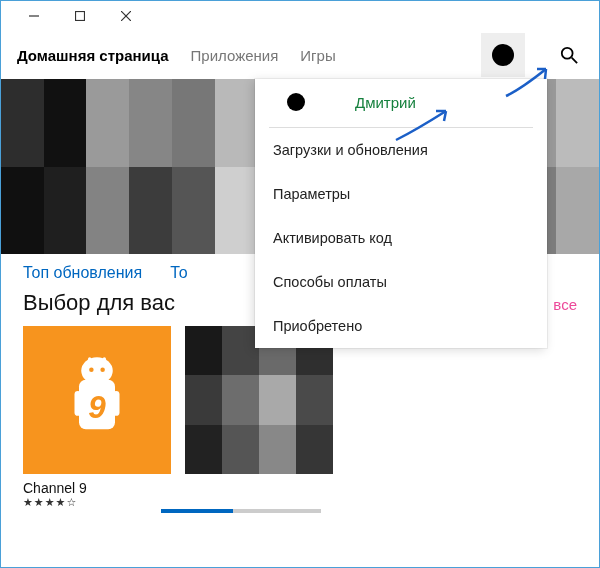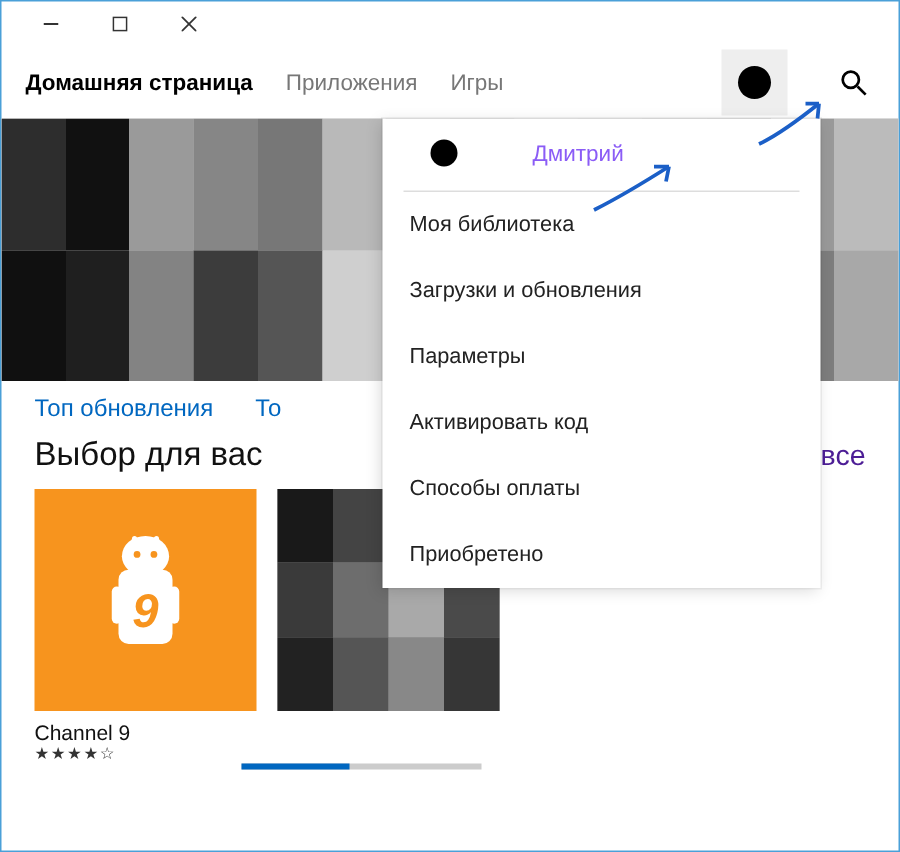--- a/index.html
+++ b/index.html
@@ -17,37 +17,37 @@
   .avatar-dot { width:22px; height:22px; background:#000; border-radius:50%; }
   .search-btn { width: 44px; height:44px; display:flex; align-items:center; justify-content:center;}
   .search-btn svg { width:18px; height:18px; stroke:#000; stroke-width:2; fill:none;}
   .hero { height: 175px; background:#ccc; position:relative; overflow:hidden;}
   .hero-row{display:flex; width:100%; height:50%;}
   .px{flex:1;}
   .section-tabs { display:flex; gap:28px; padding:10px 22px 8px; font-size:16px;}
   .section-tab { color:#0067c0; }
   .section-row { display:flex; align-items:baseline; padding:0 22px 10px;}
   .section-title { font-size:22px; font-weight:400; color:#111; flex:1;}
-  .see-all { color:#4c1d95; font-size:19px;}
+  .see-all { color:#ec4899; font-size:15px;}
   .cards { display:flex; gap:14px; padding:0 22px;}
   .card { width:148px; }
   .card-img { width:148px; height:148px; background:#f7941e; position:relative; display:flex; align-items:center; justify-content:center;}
   .card-img svg{width:70px;height:90px;}
   .card2 {width:148px; height:148px; background:#888; display:flex; flex-wrap:wrap;}
   .card2 div{flex:0 0 25%; height:33.33%;}
   .card-title { font-size:14px; margin-top:6px; color:#111;}
   .card-rating { font-size:11px; letter-spacing:1px; color:#333;}
   .card-price { font-size:12px; color:#666;}
   .prog-bar{position:absolute; bottom:-4px; left:160px; width:160px; height:4px; background:#ccc;}
   .prog-in{width:45%; height:100%; background:#0067c0;}
   
   .dropdown { position:absolute; top:78px; right:52px; width:292px; background:#fff; box-shadow: -2px 2px 10px rgba(0,0,0,.15), 0 0 0 1px rgba(0,0,0,.05); z-index:10;}
   .dd-user { display:flex; align-items:center; gap:24px; padding:14px 18px 16px; border-bottom:1px solid #ddd; margin:0 14px;}
   .dd-user .avatar-dot{width:18px; height:18px;}
-  .dd-username { font-size:15px; color:#8b5cf6; margin-left:26px;}
+  .dd-username { font-size:15px; color:#15803d; margin-left:26px;}
   .dd-item { padding:14px 18px; font-size:14.5px; color:#222; white-space:nowrap;}
   
   .arrow { position:absolute; z-index:20; stroke:#1b5fc7; fill:#1b5fc7;}
 </style>
 </head>
 <body>
 
 <div class="titlebar">
   <div class="winctrls">
     <div class="winbtn">
@@ -171,21 +171,20 @@
   <div class="prog-bar">
       <div class="prog-in"></div>
     </div>
 </div>
 
 <div class="dropdown">
   <div class="dd-user">
     <div class="avatar-dot"></div>
     <span class="dd-username">Дмитрий</span>
   </div>
-  <div class="dd-item">Моя библиотека</div>
   <div class="dd-item">Загрузки и обновления</div>
   <div class="dd-item">Параметры</div>
   <div class="dd-item">Активировать код</div>
   <div class="dd-item">Способы оплаты</div>
   <div class="dd-item">Приобретено</div>
 </div>
 
 <svg class="arrow" style="top:60px; left:500px; width:60px; height:40px;" viewBox="0 0 60 40">
   <path d="M5 35 Q20 28 45 8" stroke-width="2.5" fill="none"></path>
   <path d="M45 8 L36 8 M45 8 L44 18" stroke-width="2.5" fill="none"></path>

